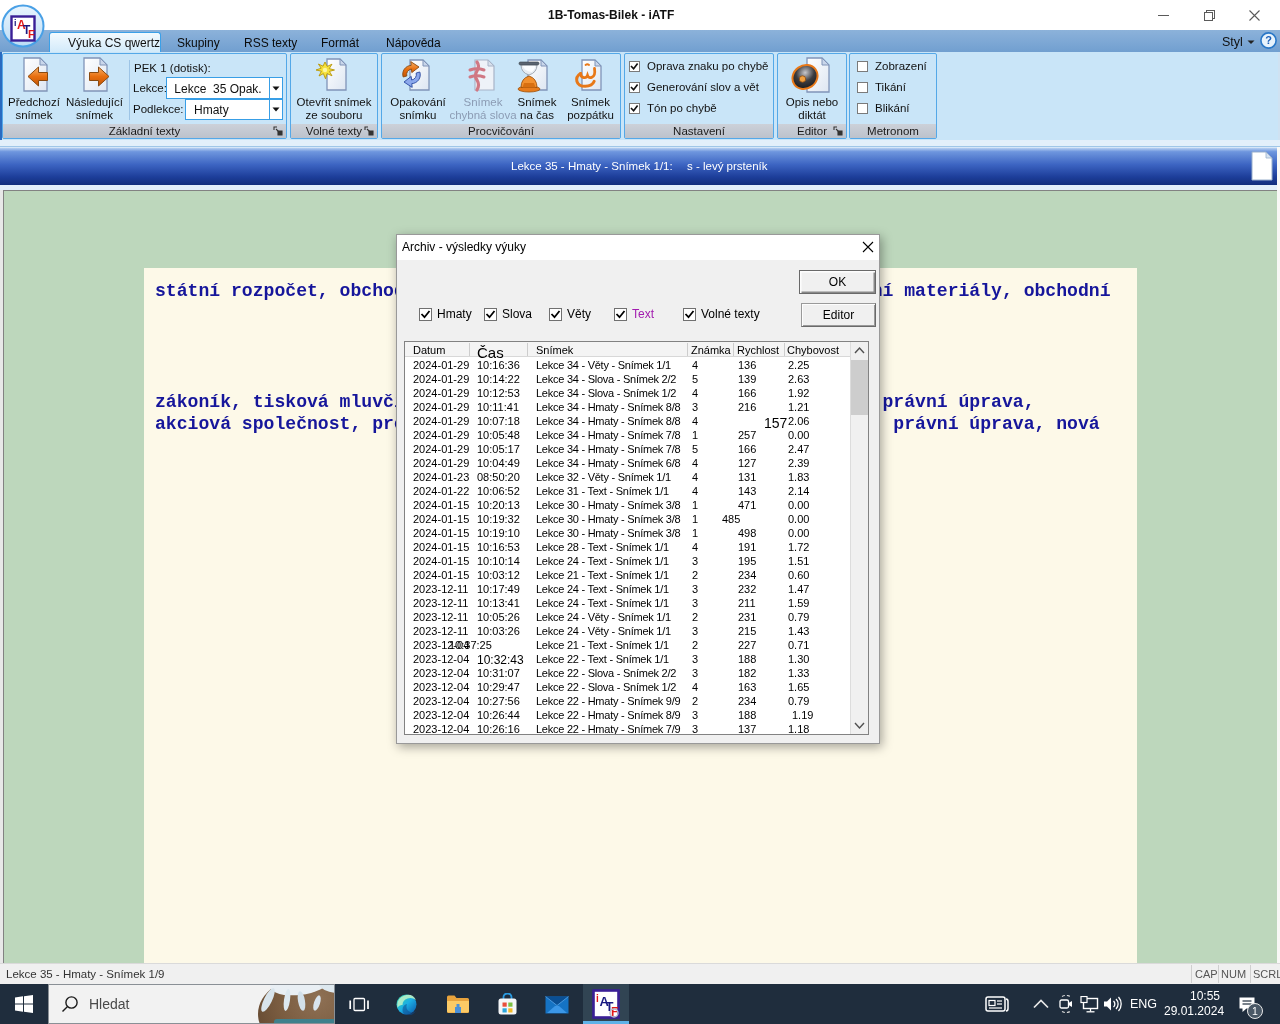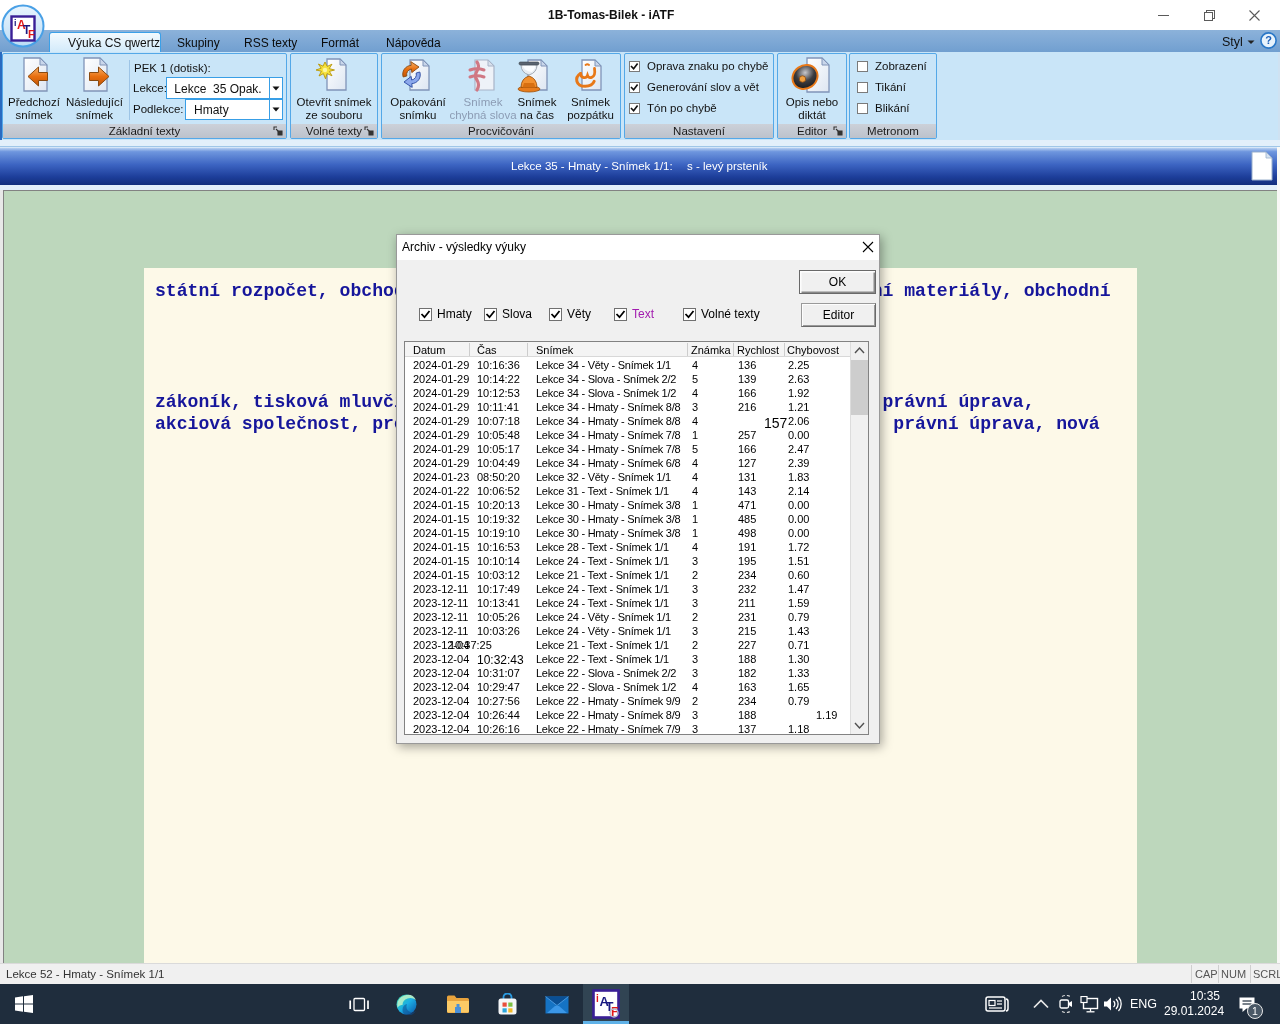--- a/index.html
+++ b/index.html
@@ -267,21 +267,21 @@
     <div class="tx" style="left:701px;top:307px;font-size:12px;color:#000">Volné texty</div>
 
 <div class="abs" style="left:404px;top:341px;width:465px;height:394px;background:#fff;border:1px solid #828282"></div>
 <div class="abs" style="left:405px;top:342px;width:463px;height:15px;background:#f4f4f4;border-bottom:1px solid #d8d8d8"></div>
 <div class="abs" style="left:469px;top:343px;width:1px;height:13px;background:#cdcdcd"></div>
 <div class="abs" style="left:527px;top:343px;width:1px;height:13px;background:#cdcdcd"></div>
 <div class="abs" style="left:687px;top:343px;width:1px;height:13px;background:#cdcdcd"></div>
 <div class="abs" style="left:733px;top:343px;width:1px;height:13px;background:#cdcdcd"></div>
 <div class="abs" style="left:784px;top:343px;width:1px;height:13px;background:#cdcdcd"></div>
 <div class="tx" style="left:413px;top:344px;font-size:11px;color:#000">Datum</div>
-<div class="tx" style="left:477px;top:344px;font-size:11px;color:#000">Čas</div>
+<div class="tx" style="left:477px;top:344px;font-size:15px;color:#000">Čas</div>
 <div class="tx" style="left:536px;top:344px;font-size:11px;color:#000">Snímek</div>
 <div class="tx" style="left:691px;top:344px;font-size:11px;color:#000">Známka</div>
 <div class="tx" style="left:737px;top:344px;font-size:11px;color:#000">Rychlost</div>
 <div class="tx" style="left:787px;top:344px;font-size:11px;color:#000">Chybovost</div>
 <div class="abs" style="left:404px;top:342px;width:464px;height:392px;overflow:hidden">
       <div class="abs" style="left:-404px;top:-342px;width:1280px;height:1024px">
         <div class="tx" style="left:413px;top:358.5px;font-size:11px;color:#000">2024-01-29</div>
         <div class="tx" style="left:477px;top:358.5px;font-size:11px;color:#000">10:16:36</div>
         <div class="tx" style="left:536px;top:358.5px;font-size:11px;letter-spacing:-0.25px;color:#000">Lekce 34 - Věty - Snímek 1/1</div>
         <div class="tx" style="left:692px;top:358.5px;font-size:11px;color:#000">4</div>
@@ -344,21 +344,21 @@
         <div class="tx" style="left:413px;top:498.5px;font-size:11px;color:#000">2024-01-15</div>
         <div class="tx" style="left:477px;top:498.5px;font-size:11px;color:#000">10:20:13</div>
         <div class="tx" style="left:536px;top:498.5px;font-size:11px;letter-spacing:-0.25px;color:#000">Lekce 30 - Hmaty - Snímek 3/8</div>
         <div class="tx" style="left:692px;top:498.5px;font-size:11px;color:#000">1</div>
         <div class="tx" style="left:738px;top:498.5px;font-size:11px;color:#000">471</div>
         <div class="tx" style="left:788px;top:498.5px;font-size:11px;color:#000">0.00</div>
         <div class="tx" style="left:413px;top:512.5px;font-size:11px;color:#000">2024-01-15</div>
         <div class="tx" style="left:477px;top:512.5px;font-size:11px;color:#000">10:19:32</div>
         <div class="tx" style="left:536px;top:512.5px;font-size:11px;letter-spacing:-0.25px;color:#000">Lekce 30 - Hmaty - Snímek 3/8</div>
         <div class="tx" style="left:692px;top:512.5px;font-size:11px;color:#000">1</div>
-        <div class="tx" style="left:738px;top:512.5px;font-size:11px;color:#000">485</div>
+        <div class="tx" style="left:722px;top:512.5px;font-size:11px;color:#000">485</div>
         <div class="tx" style="left:788px;top:512.5px;font-size:11px;color:#000">0.00</div>
         <div class="tx" style="left:413px;top:526.5px;font-size:11px;color:#000">2024-01-15</div>
         <div class="tx" style="left:477px;top:526.5px;font-size:11px;color:#000">10:19:10</div>
         <div class="tx" style="left:536px;top:526.5px;font-size:11px;letter-spacing:-0.25px;color:#000">Lekce 30 - Hmaty - Snímek 3/8</div>
         <div class="tx" style="left:692px;top:526.5px;font-size:11px;color:#000">1</div>
         <div class="tx" style="left:738px;top:526.5px;font-size:11px;color:#000">498</div>
         <div class="tx" style="left:788px;top:526.5px;font-size:11px;color:#000">0.00</div>
         <div class="tx" style="left:413px;top:540.5px;font-size:11px;color:#000">2024-01-15</div>
         <div class="tx" style="left:477px;top:540.5px;font-size:11px;color:#000">10:16:53</div>
         <div class="tx" style="left:536px;top:540.5px;font-size:11px;letter-spacing:-0.25px;color:#000">Lekce 28 - Text - Snímek 1/1</div>
@@ -429,53 +429,70 @@
         <div class="tx" style="left:477px;top:694.5px;font-size:11px;color:#000">10:27:56</div>
         <div class="tx" style="left:536px;top:694.5px;font-size:11px;letter-spacing:-0.25px;color:#000">Lekce 22 - Hmaty - Snímek 9/9</div>
         <div class="tx" style="left:692px;top:694.5px;font-size:11px;color:#000">2</div>
         <div class="tx" style="left:738px;top:694.5px;font-size:11px;color:#000">234</div>
         <div class="tx" style="left:788px;top:694.5px;font-size:11px;color:#000">0.79</div>
         <div class="tx" style="left:413px;top:708.5px;font-size:11px;color:#000">2023-12-04</div>
         <div class="tx" style="left:477px;top:708.5px;font-size:11px;color:#000">10:26:44</div>
         <div class="tx" style="left:536px;top:708.5px;font-size:11px;letter-spacing:-0.25px;color:#000">Lekce 22 - Hmaty - Snímek 8/9</div>
         <div class="tx" style="left:692px;top:708.5px;font-size:11px;color:#000">3</div>
         <div class="tx" style="left:738px;top:708.5px;font-size:11px;color:#000">188</div>
-        <div class="tx" style="left:816px;top:708.5px;font-size:11px;color:#000">1.19</div>
+        <div class="tx" style="left:792px;top:708.5px;font-size:11px;color:#000">1.19</div>
         <div class="tx" style="left:413px;top:722.5px;font-size:11px;color:#000">2023-12-04</div>
         <div class="tx" style="left:477px;top:722.5px;font-size:11px;color:#000">10:26:16</div>
         <div class="tx" style="left:536px;top:722.5px;font-size:11px;letter-spacing:-0.25px;color:#000">Lekce 22 - Hmaty - Snímek 7/9</div>
         <div class="tx" style="left:692px;top:722.5px;font-size:11px;color:#000">3</div>
         <div class="tx" style="left:738px;top:722.5px;font-size:11px;color:#000">137</div>
         <div class="tx" style="left:788px;top:722.5px;font-size:11px;color:#000">1.18</div>
       </div>
     </div>
 
 <div class="abs" style="left:850px;top:342px;width:18px;height:392px;background:#f0f0f0;border-left:1px solid #dcdcdc"></div>
 <div class="abs" style="left:851px;top:342px;width:17px;height:16px;background:#f0f0f0"></div>
 <svg class="abs" style="left:853px;top:346px" width="13" height="9">
       <path d="M2,7 l4.5,-5 4.5,5" fill="none" stroke="#505050" stroke-width="1.4"></path>
     </svg>
 <div class="abs" style="left:851px;top:360px;width:17px;height:55px;background:#cdcdcd"></div>
 <svg class="abs" style="left:853px;top:721px" width="13" height="9">
       <path d="M2,2 l4.5,5 4.5,-5" fill="none" stroke="#505050" stroke-width="1.4"></path>
     </svg>
 
 <div class="abs" style="left:0;top:963px;width:1280px;height:21px;background:#f0f0f0;border-top:1px solid #dadada"></div>
-<div class="tx" style="left:6px;top:968px;font-size:11.5px;color:#333">Lekce 52 - Hmaty - Snímek 1/1</div>
+<div class="tx" style="left:6px;top:968px;font-size:11.5px;color:#333">Lekce 35 - Hmaty - Snímek 1/9</div>
 <div class="abs" style="left:1191px;top:965px;width:1px;height:18px;background:#cfcfcf"></div>
 <div class="abs" style="left:1218px;top:965px;width:1px;height:18px;background:#cfcfcf"></div>
 <div class="abs" style="left:1250px;top:965px;width:1px;height:18px;background:#cfcfcf"></div>
 <div class="tx" style="left:1195px;top:968px;font-size:11px;color:#555">CAP</div>
 <div class="tx" style="left:1221px;top:968px;font-size:11px;color:#555">NUM</div>
 <div class="tx" style="left:1253px;top:968px;font-size:11px;color:#555">SCRL</div>
 
 <div class="abs" style="left:0;top:984px;width:1280px;height:40px;background:#1f2d3d"></div>
 <svg class="abs" style="left:15px;top:995px" width="18" height="18" viewBox="0 0 18 18">
 <path d="M0,2.5 L8,1.3 V8.5 H0 Z M9,1.2 L18,0 V8.5 H9 Z M0,9.5 H8 V16.7 L0,15.5 Z M9,9.5 H18 V18 L9,16.8 Z" fill="#fff"></path>
 </svg>
+<div class="abs" style="left:48px;top:984px;width:287px;height:40px;background:#f2f2f2;border:1px solid #8a9096;overflow:hidden">
+  <svg class="abs" style="left:12px;top:10px" width="18" height="18" viewBox="0 0 18 18">
+    <circle cx="10.5" cy="7.5" r="5.6" fill="none" stroke="#1b1b1b" stroke-width="1.4"></circle>
+    <line x1="6.3" y1="11.8" x2="1.5" y2="16.5" stroke="#1b1b1b" stroke-width="1.4"></line>
+  </svg>
+  <div class="tx" style="left:40px;top:11px;font-size:14px;color:#4a4a4a">Hledat</div>
+  <div class="abs" style="left:205px;top:0;width:82px;height:40px;overflow:hidden">
+     <div class="abs" style="left:4px;top:-10px;width:110px;height:78px;border-radius:50%;background:radial-gradient(circle at 55% 30%, #8e7054 0%, #7a5c40 50%, #5c422c 100%)"></div>
+     <div class="abs" style="left:16px;top:-12px;width:58px;height:22px;border-radius:50%;background:#e9eff4;transform:rotate(-6deg)"></div>
+     <div class="abs" style="left:64px;top:-6px;width:26px;height:13px;border-radius:50%;background:#dde8ef;transform:rotate(16deg)"></div>
+     <div class="abs" style="left:10px;top:2px;width:8px;height:26px;border-radius:50%;background:#d8e4ec;transform:rotate(26deg)"></div>
+     <div class="abs" style="left:30px;top:4px;width:6px;height:22px;border-radius:50%;background:#dce8f0;transform:rotate(8deg)"></div>
+     <div class="abs" style="left:44px;top:6px;width:7px;height:20px;border-radius:50%;background:#d2e0ea;transform:rotate(-10deg)"></div>
+     <div class="abs" style="left:60px;top:10px;width:6px;height:16px;border-radius:50%;background:#d8e4ee;transform:rotate(18deg)"></div>
+     <div class="abs" style="left:20px;top:34px;width:64px;height:8px;background:#3f808c;border-radius:3px"></div>
+  </div>
+</div>
 <svg class="abs" style="left:349px;top:996px" width="20" height="17" viewBox="0 0 20 17">
 <rect x="5" y="2.5" width="10.5" height="12" rx="1" fill="none" stroke="#fff" stroke-width="1.3"></rect>
 <line x1="1.2" y1="4.5" x2="1.2" y2="13" stroke="#fff" stroke-width="1.7"></line>
 <line x1="19" y1="4.5" x2="19" y2="13" stroke="#fff" stroke-width="1.7"></line>
 </svg>
 <svg class="abs" style="left:396px;top:994px" width="21" height="21" viewBox="0 0 21 21">
 <defs>
         <linearGradient id="ge1" x1="0" y1="0" x2="1" y2="1">
           <stop offset="0" stop-color="#35d8a4"></stop>
           <stop offset="0.5" stop-color="#1caee4"></stop>
@@ -538,21 +555,21 @@
 <rect x="3.5" y="2.5" width="14" height="10" fill="none" stroke="#fff" stroke-width="1.4"></rect>
 <rect x="1" y="0.5" width="6" height="6" fill="#1f2d3d" stroke="#fff" stroke-width="1.2"></rect>
 <line x1="10.5" y1="13" x2="10.5" y2="15.5" stroke="#fff" stroke-width="1.3"></line>
 <line x1="6.5" y1="15.8" x2="14.5" y2="15.8" stroke="#fff" stroke-width="1.3"></line>
 </svg>
 <svg class="abs" style="left:1103px;top:996px" width="19" height="16" viewBox="0 0 19 16">
 <path d="M1,5.5 h3 l4,-4 v13 l-4,-4 h-3 z" fill="#fff"></path>
 <path d="M10.5,5 a4,4 0 0 1 0,6 M13,3 a7,7 0 0 1 0,10 M15.5,1 a10.5,10.5 0 0 1 0,14" fill="none" stroke="#fff" stroke-width="1.3"></path>
 </svg>
 <div class="tx" style="left:1130px;top:997px;font-size:12.5px;color:#fff">ENG</div>
-<div class="tx" style="left:1164px;top:989px;width:56px;text-align:right;font-size:12px;color:#fff">10:35</div>
+<div class="tx" style="left:1164px;top:989px;width:56px;text-align:right;font-size:12px;color:#fff">10:55</div>
 <div class="tx" style="left:1164px;top:1004px;width:56px;text-align:right;font-size:12px;color:#fff">29.01.2024</div>
 <svg class="abs" style="left:1238px;top:996px" width="18" height="17" viewBox="0 0 18 17">
 <path d="M1.5,1.5 h15 v11 h-8 l-4,3.5 v-3.5 h-3 z" fill="#fff"></path>
 <line x1="4.5" y1="5" x2="13.5" y2="5" stroke="#1f2d3d" stroke-width="1.2"></line>
 <line x1="4.5" y1="8" x2="13.5" y2="8" stroke="#1f2d3d" stroke-width="1.2"></line>
 </svg>
 
 <div class="abs" style="left:1247px;top:1003px;width:16px;height:16px;border-radius:50%;background:#4a5866;border:1px solid #e8e8e8"></div>
 <div class="tx" style="left:1247px;top:1005px;width:16px;text-align:center;font-size:10.5px;color:#fff">1</div>
 </div>

